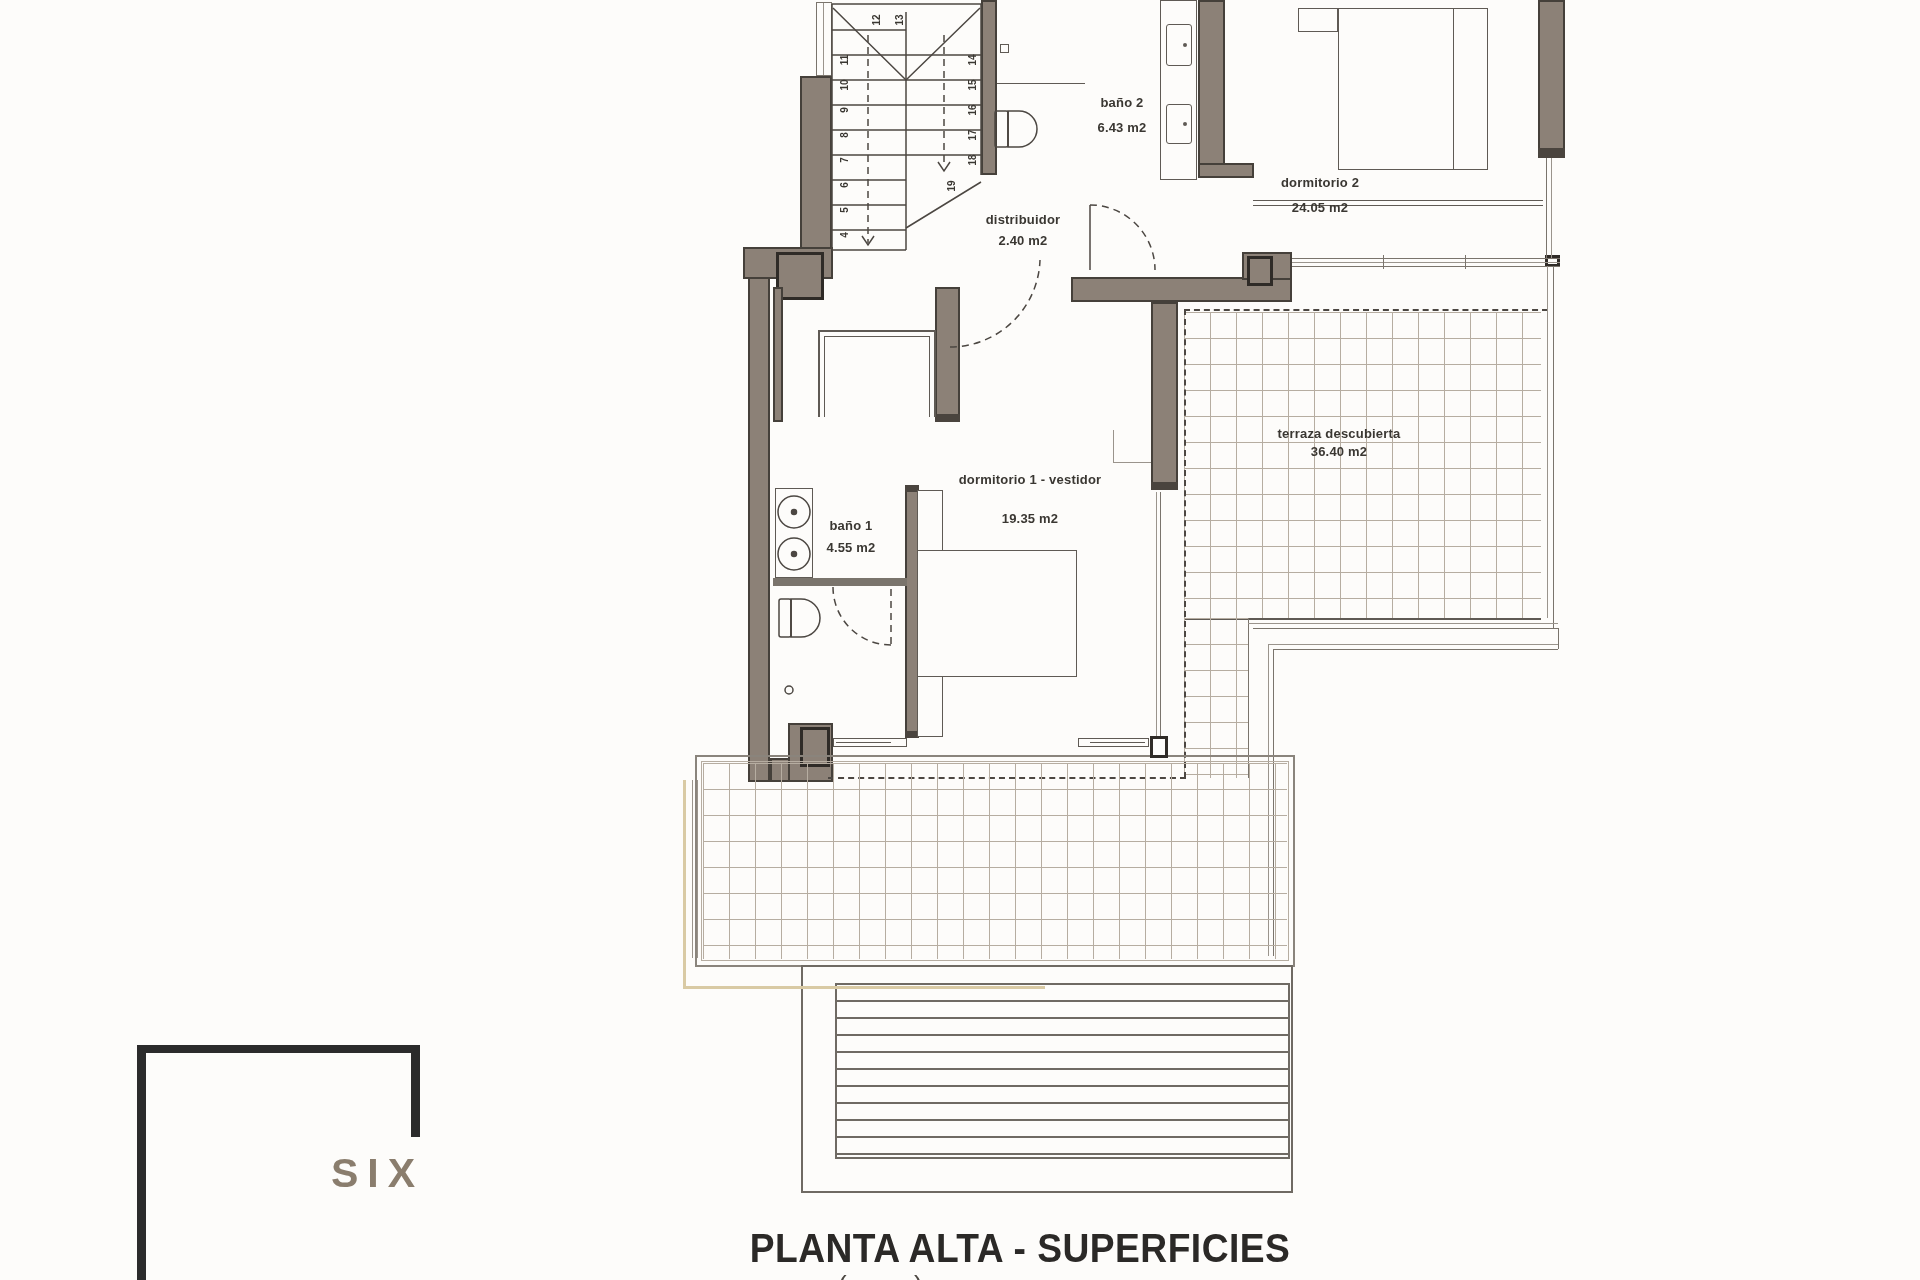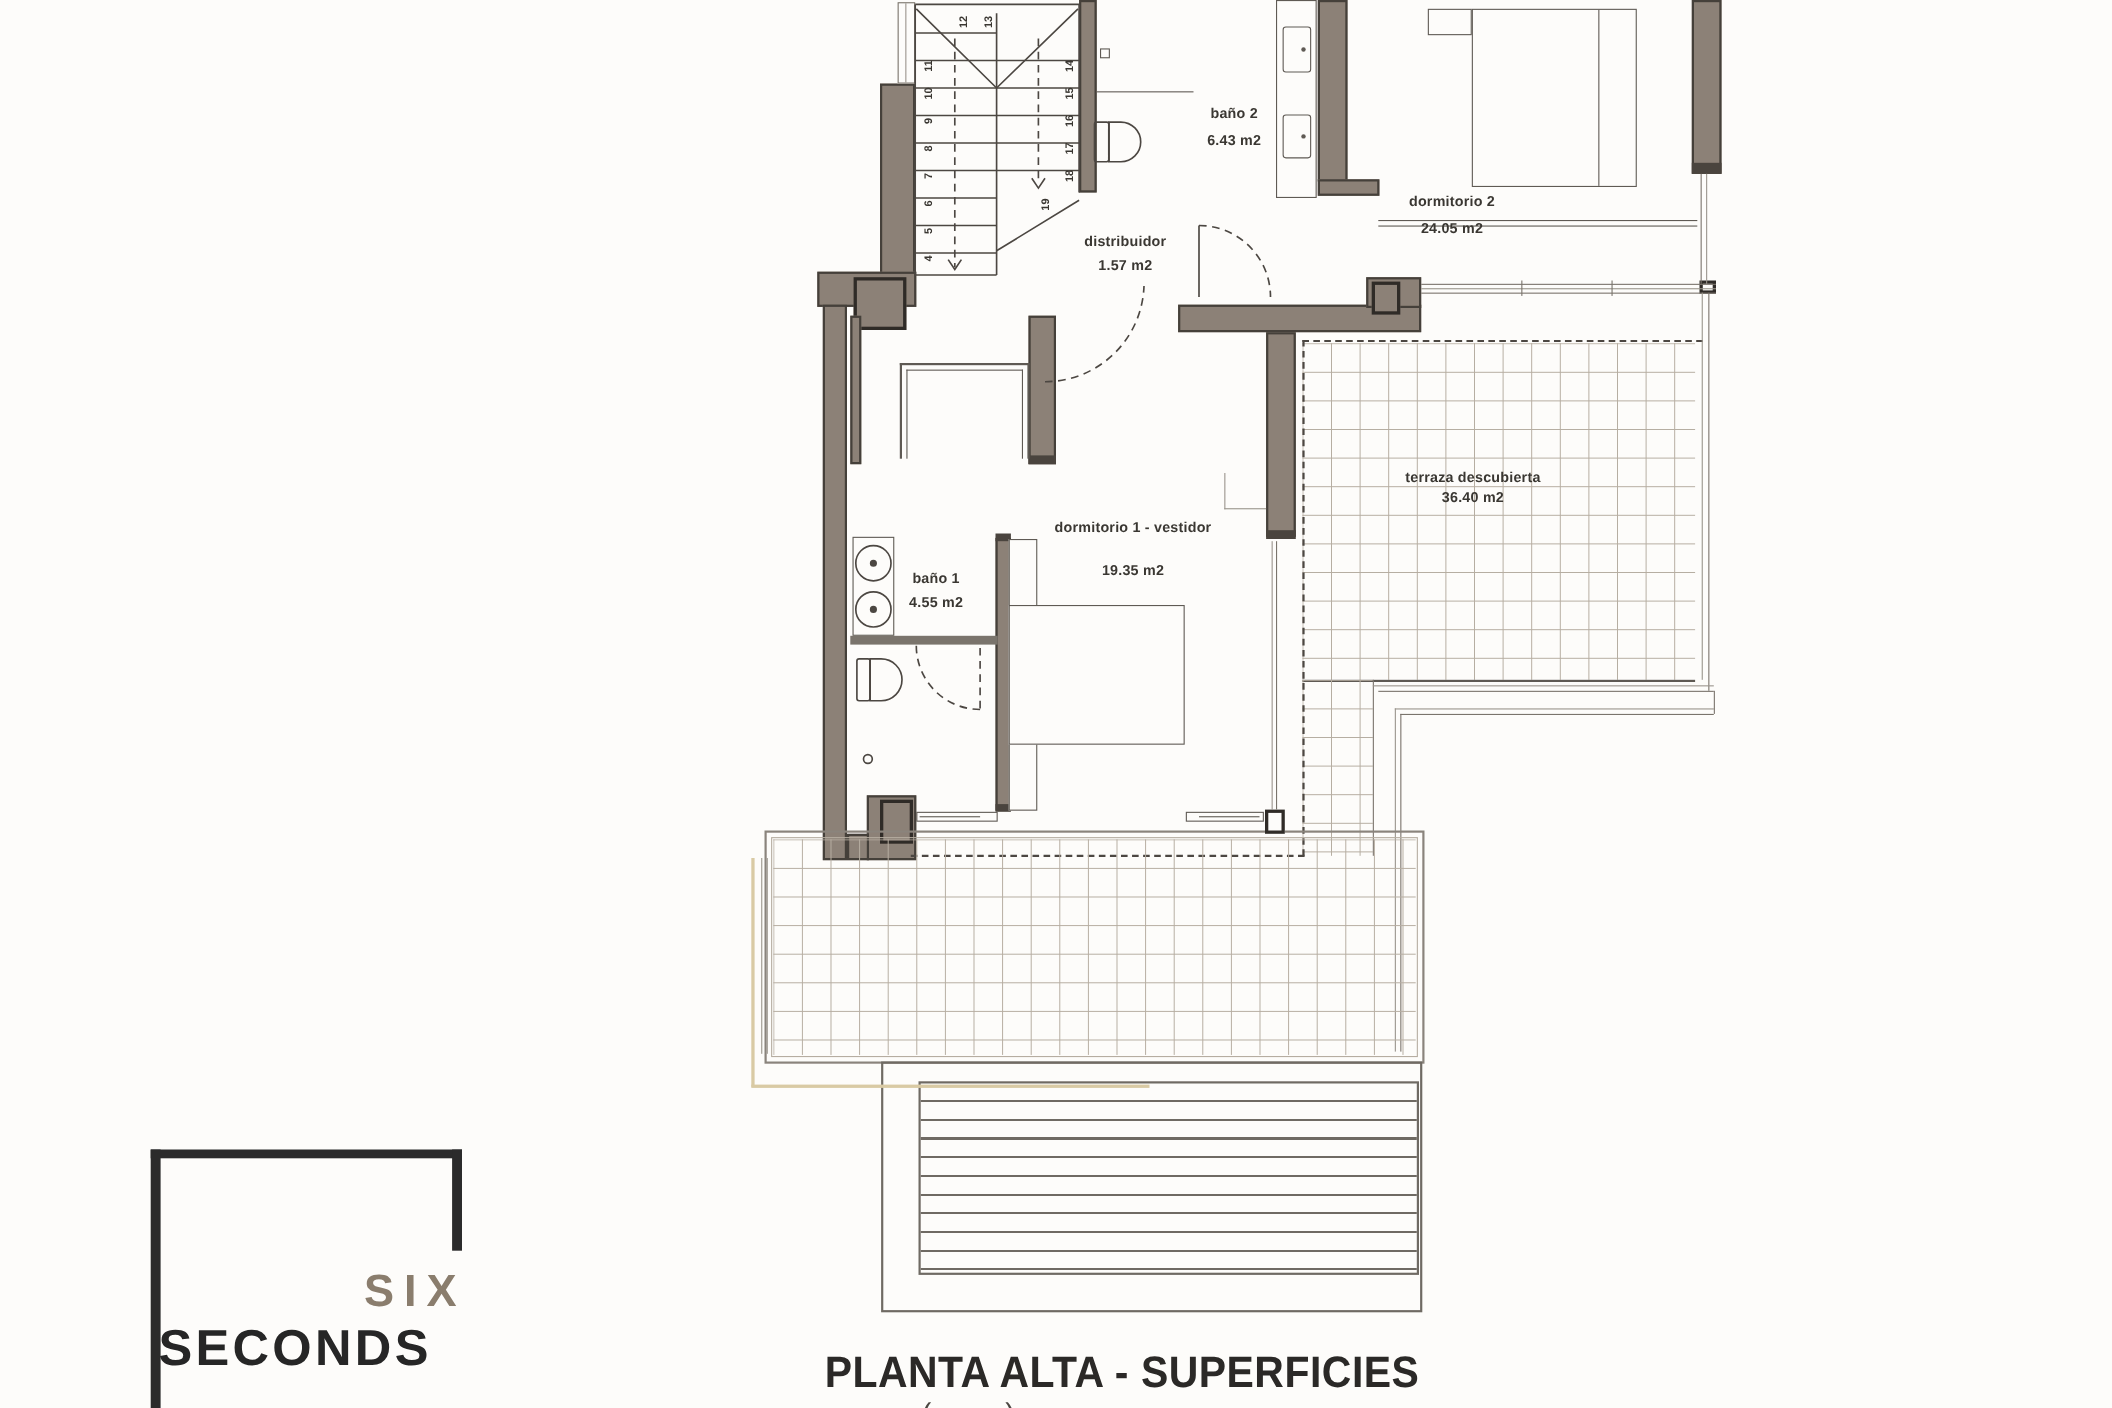--- a/index.html
+++ b/index.html
@@ -234,33 +234,32 @@
   <span class="step-num" style="left:962px;top:154px;">18</span>
   <span class="step-num" style="left:941px;top:180px;">19</span>
 
   <div class="room-label" style="left:1122px;top:95px;">baño 2</div>
   <div class="room-label" style="left:1122px;top:120px;">6.43 m2</div>
 
   <div class="room-label" style="left:1320px;top:175px;">dormitorio 2</div>
   <div class="room-label" style="left:1320px;top:200px;">24.05 m2</div>
 
   <div class="room-label" style="left:1023px;top:212px;">distribuidor</div>
-  <div class="room-label" style="left:1023px;top:233px;">1.57 m2</div>
+  <div class="room-label" style="left:1023px;top:233px;">2.40 m2</div>
 
   <div class="room-label" style="left:1030px;top:472px;">dormitorio 1 - vestidor</div>
   <div class="room-label" style="left:1030px;top:511px;">19.35 m2</div>
 
   <div class="room-label" style="left:851px;top:518px;">baño 1</div>
   <div class="room-label" style="left:851px;top:540px;">4.55 m2</div>
 
   <div class="room-label" style="left:1339px;top:426px;">terraza descubierta</div>
   <div class="room-label" style="left:1339px;top:444px;">36.40 m2</div>
 
   <div id="plan-title">PLANTA ALTA - SUPERFICIES</div>
   <div id="footer-partial">( )</div>
 
   <div class="abs" style="left:137px;top:1045px;width:283px;height:8px;background:#2b2b2b;"></div>
   <div class="abs" style="left:137px;top:1045px;width:9px;height:235px;background:#2b2b2b;"></div>
   <div class="abs" style="left:411px;top:1045px;width:9px;height:92px;background:#2b2b2b;"></div>
   <div id="logo-six">SIX</div>
-  <div id="logo-seconds">SECONDS</div>
 
 </div>
 
 </body></html>

